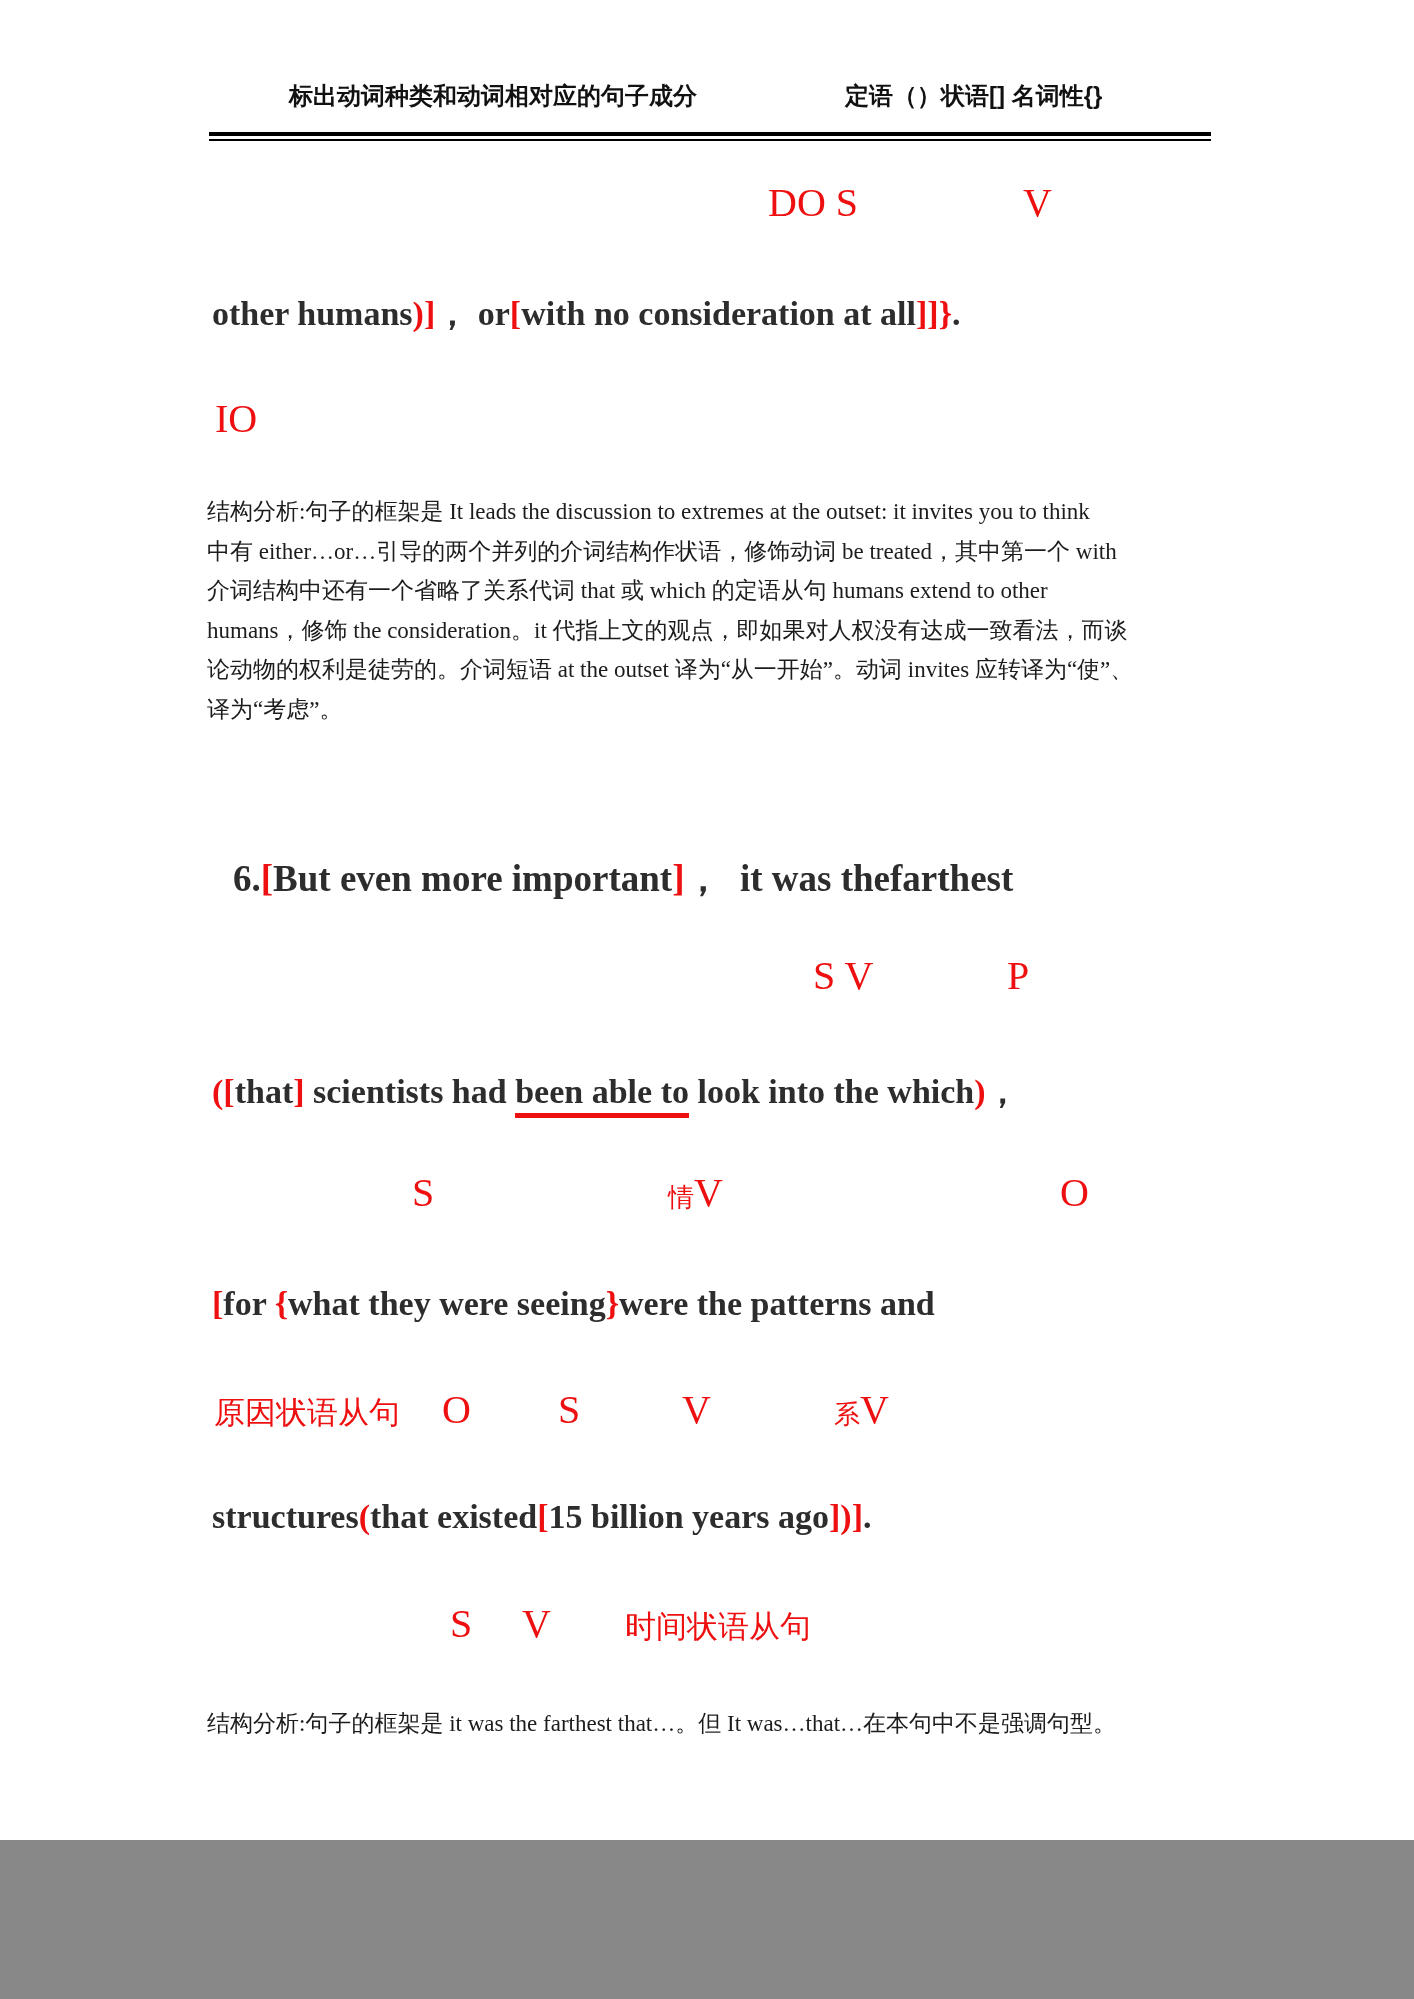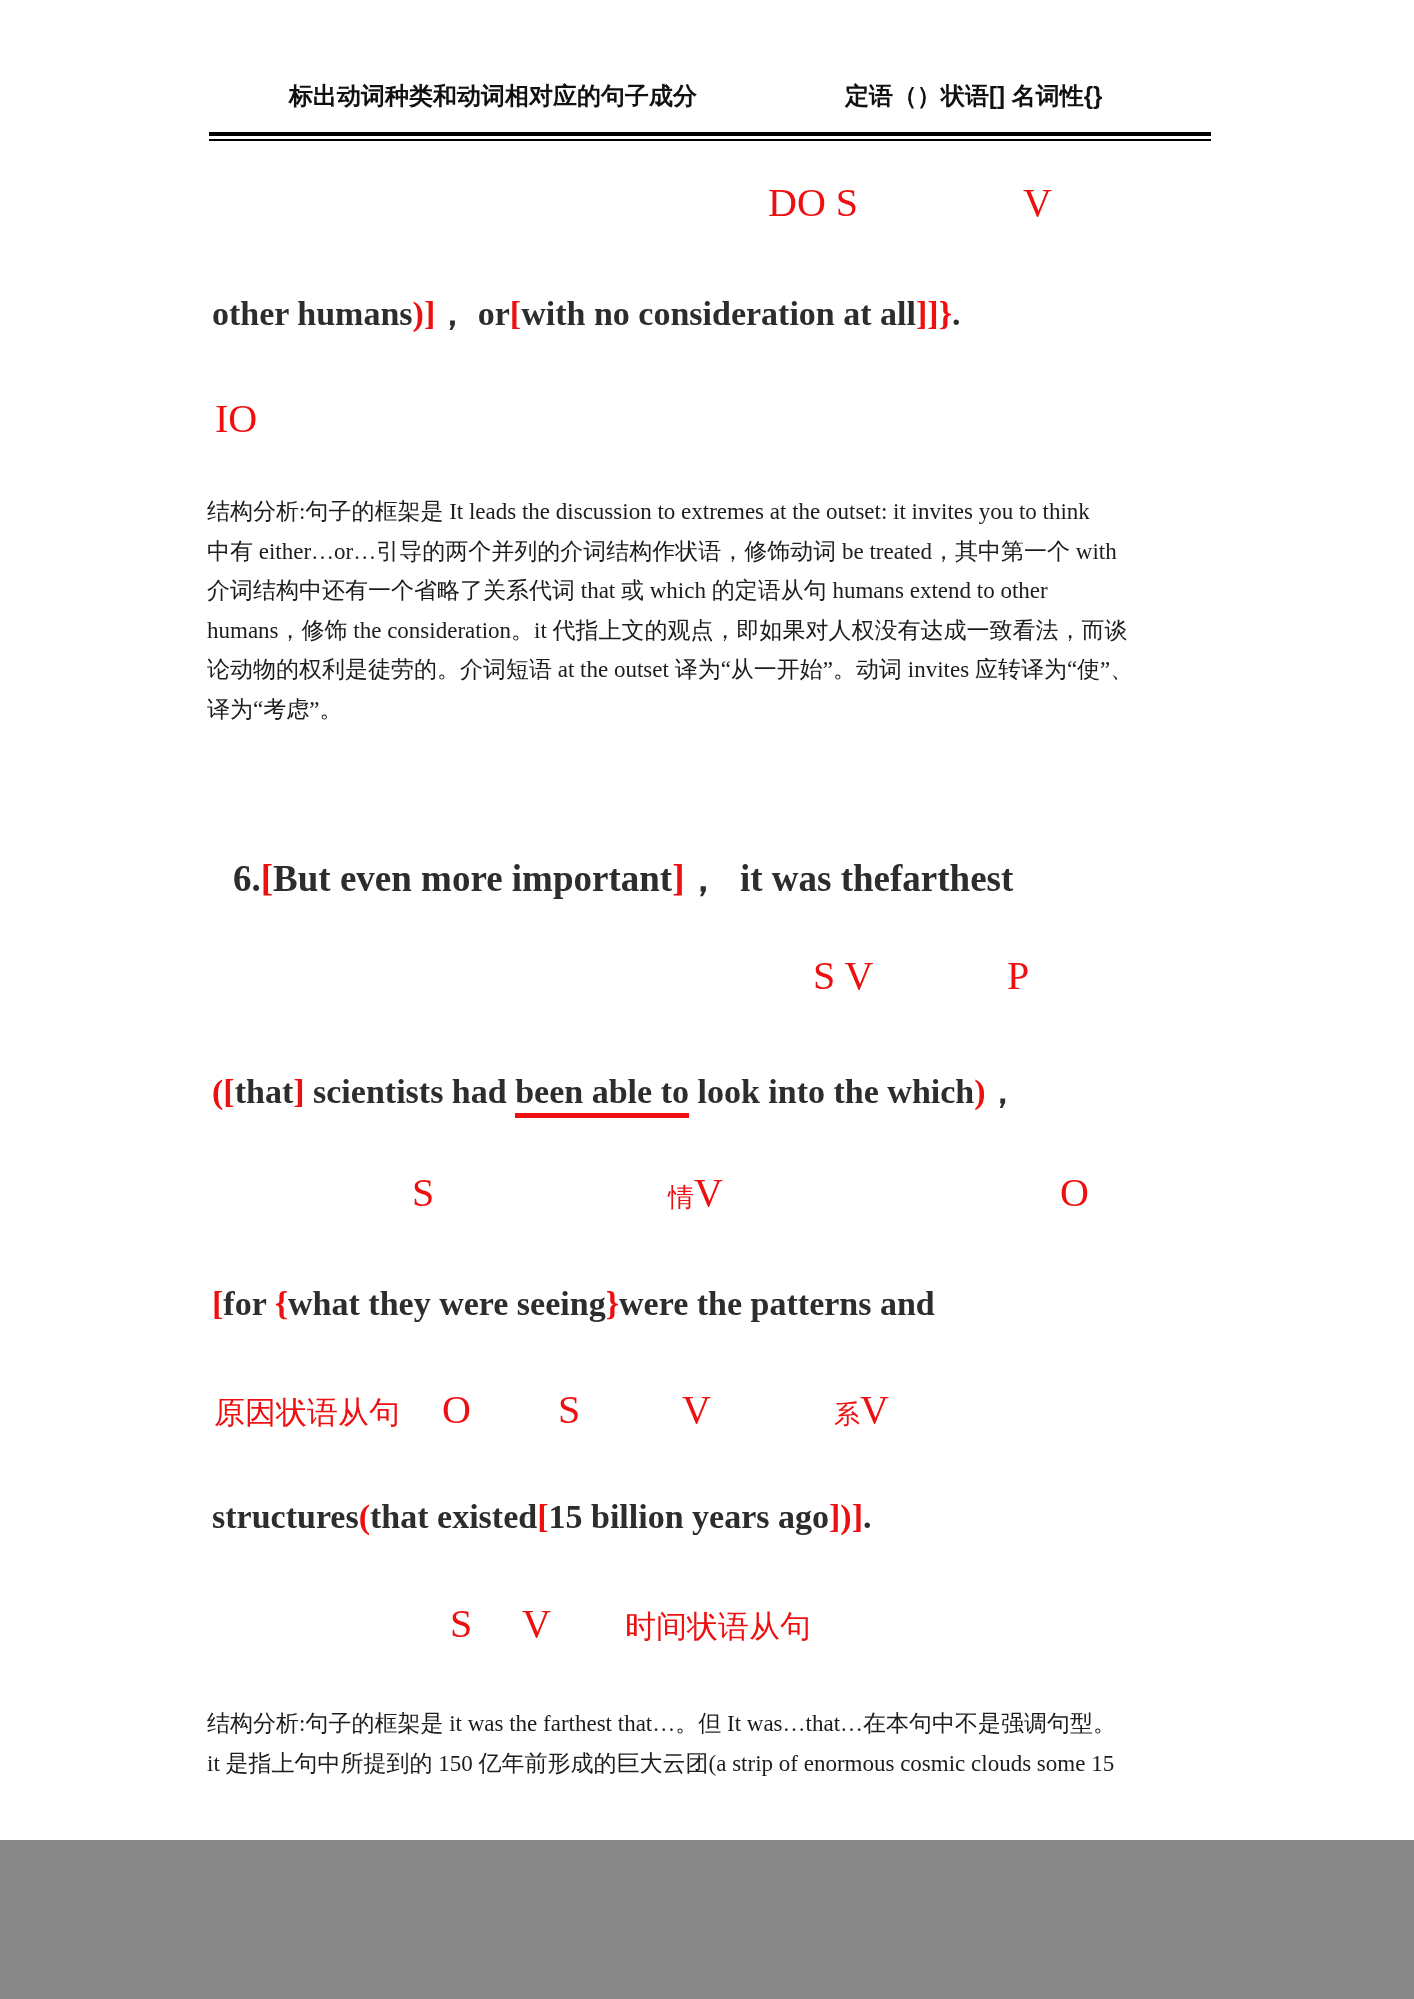--- a/index.html
+++ b/index.html
@@ -119,18 +119,17 @@
   <div class="sentence" style="top:1494px"><span>structures</span><span class="red">(</span><span>that existed</span><span class="red">[</span><span>15 billion years ago</span><span class="red">])]</span><span>.</span></div>
 
   <div class="ann" style="top:1602px">
     <span class="lbl" style="left:450px">S</span>
     <span class="lbl" style="left:522px">V</span>
     <span class="lbl" style="left:625px"><span class="cjk">时间状语从句</span></span>
   </div>
 
   <div class="para" style="top:1704px">
     <div class="pline">结构分析:句子的框架是 it was the farthest that…。但 It was…that…在本句中不是强调句型。</div>
-    <div class="pline">it 是指上句中所提到的 150 亿年前形成的巨大云团(a strip of enormous cosmic clouds some 15</div>
   </div>
 
   <div class="footer">第 6 页 共 58 页</div>
 
 </div>
 
 </body></html>

